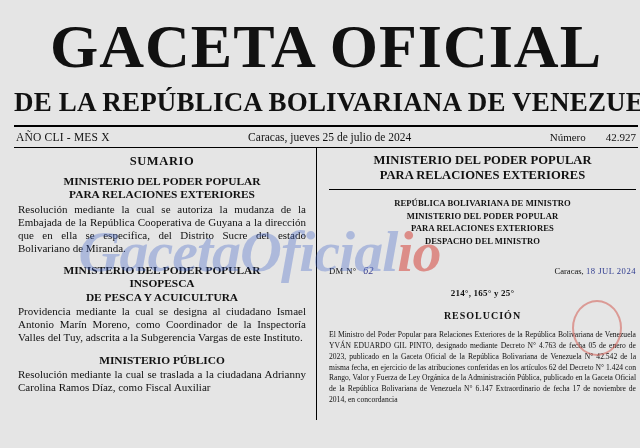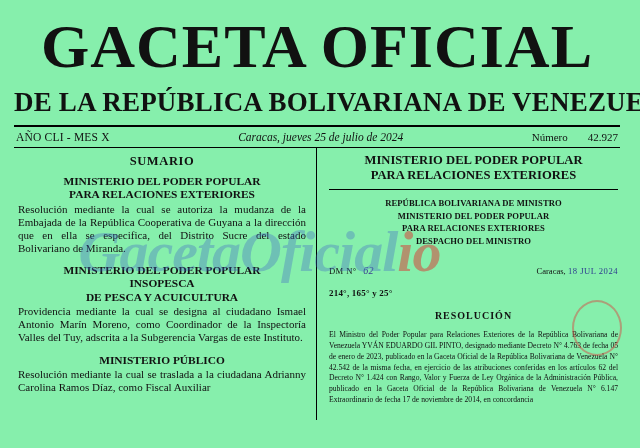--- a/index.html
+++ b/index.html
@@ -14,22 +14,22 @@
     font-family: "Liberation Serif", serif;
     color: #111111;
     position: relative;
   }
 
   .page {
     position: relative;
     width: 640px;
     height: 448px;
     box-sizing: border-box;
-    padding: 10px 20px 0 14px;
-    background: #86efac;
+    padding: 10px 2px 0 14px;
+    background: #e5e5e5;
     overflow: hidden;
   }
 
   
   .masthead-title {
     text-align: center;
     font-family: "Liberation Serif", serif;
     font-weight: bold;
     font-size: 62px;
     line-height: 0.98;
@@ -53,21 +53,21 @@
 
   
   .issue-line {
     display: flex;
     align-items: baseline;
     justify-content: space-between;
     font-size: 11.5px;
     padding: 4px 2px 4px 2px;
   }
   .issue-left { font-size: 11.5px; letter-spacing: 0.2px; }
-  .issue-center { font-size: 11.5px; font-style: italic; }
+  .issue-center { font-size: 11.5px; }
   .issue-right { font-size: 11px; display: flex; gap: 20px; }
   .issue-number-label { }
   .issue-number-value { font-weight: normal; }
 
   
   .body-wrap {
     display: flex;
     border-top: 1.4px solid #000;
     height: 272px;
   }
@@ -143,21 +143,21 @@
     font-style: italic;
     font-size: 10px;
     padding-left: 4px;
   }
   .r-meta-right { text-align: right; }
   .r-meta-right .date-hand {
     color: #2e3b8f;
     letter-spacing: 0.5px;
   }
   .r-anniv {
-    text-align: left;
+    text-align: center;
     font-weight: bold;
     font-size: 9px;
     margin-top: 12px;
     letter-spacing: 0.2px;
   }
   .r-resol {
     text-align: center;
     font-weight: bold;
     font-size: 10px;
     letter-spacing: 1px;

